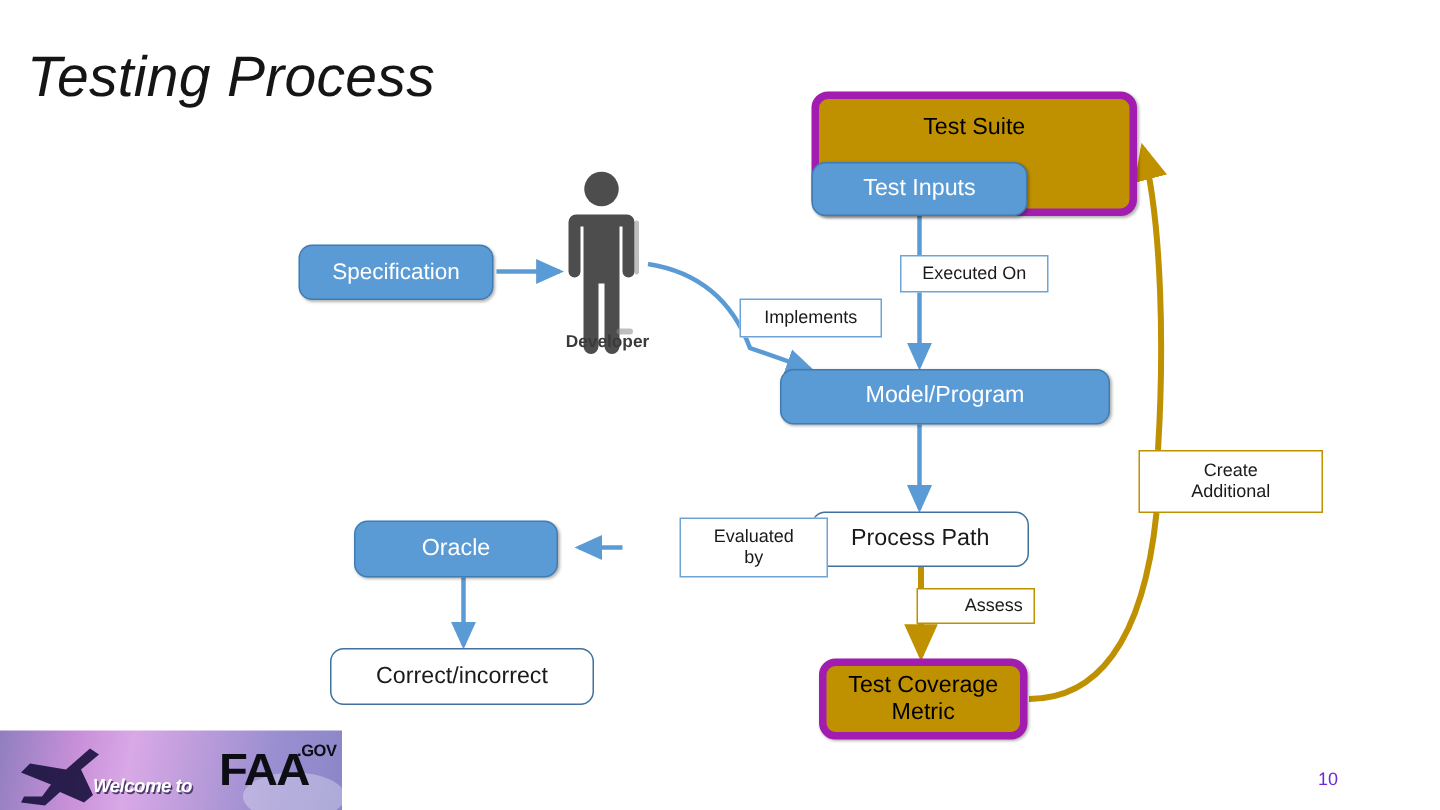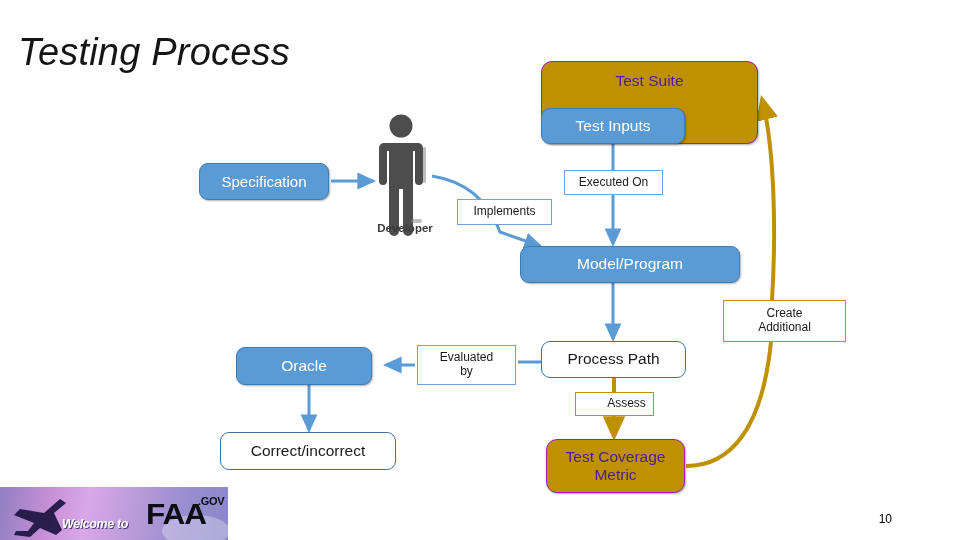--- a/index.html
+++ b/index.html
@@ -58,43 +58,44 @@
   .node.blue-fill {
     background: #5B9BD5;
     border: 1px solid #3E7CB2;
     border-radius: 9px;
     color: #ffffff;
     box-shadow: 1px 1px 2px rgba(0,0,0,0.30);
   }
 
   .node.gold-fill {
     background: #BF9000;
-    border: 1px solid #a21caf;
+    border: 5px solid #a21caf;
     border-radius: 11px;
-    color: #4c1d95;
+    color: #000000;
     box-shadow: 1px 1px 2px rgba(0,0,0,0.30);
   }
 
   .node.white-blue {
     background: #ffffff;
     border: 1.6px solid #41719C;
     border-radius: 9px;
     color: #1a1a1a;
   }
 
   .label-box {
     position: absolute;
     box-sizing: border-box;
     background: #ffffff;
     display: flex;
     align-items: center;
     justify-content: center;
     text-align: right;
     line-height: 1.15;
     color: #1a1a1a;
+    margin-left: 36px;
   }
   .label-box.blue-edge { border: 1px solid #6FA3D6; }
   .label-box.gold-edge { border: 1px solid #BF9000; }
 
   
   #node-test-suite {
     left: 541px; top: 61px;
     width: 217px; height: 83px;
     font-size: 15.5px;
     align-items: flex-start;
@@ -226,21 +227,21 @@
     color: #0d0d14;
     letter-spacing: -0.3px;
   }
 
   
   #page-number {
     position: absolute;
     right: 68px;
     top: 512px;
     font-size: 12px;
-    color: #000000;
+    color: #6d28d9;
   }
 </style>
 </head>
 <body>
 
 <div id="slide">
 
   <div id="page-title">Testing Process</div>
 
   <svg id="connectors" viewBox="0 0 960 540" width="960" height="540">

